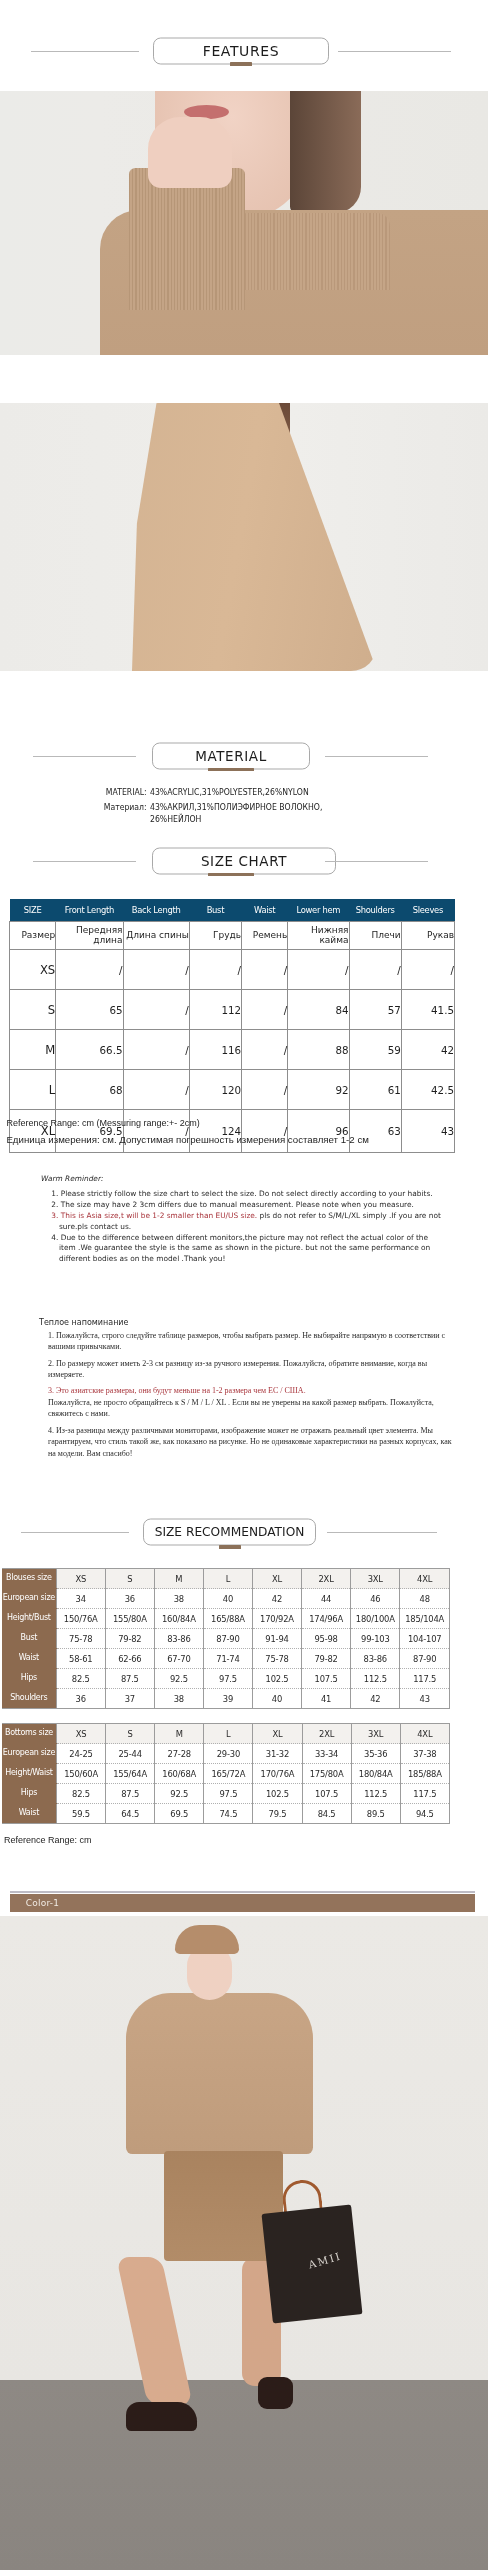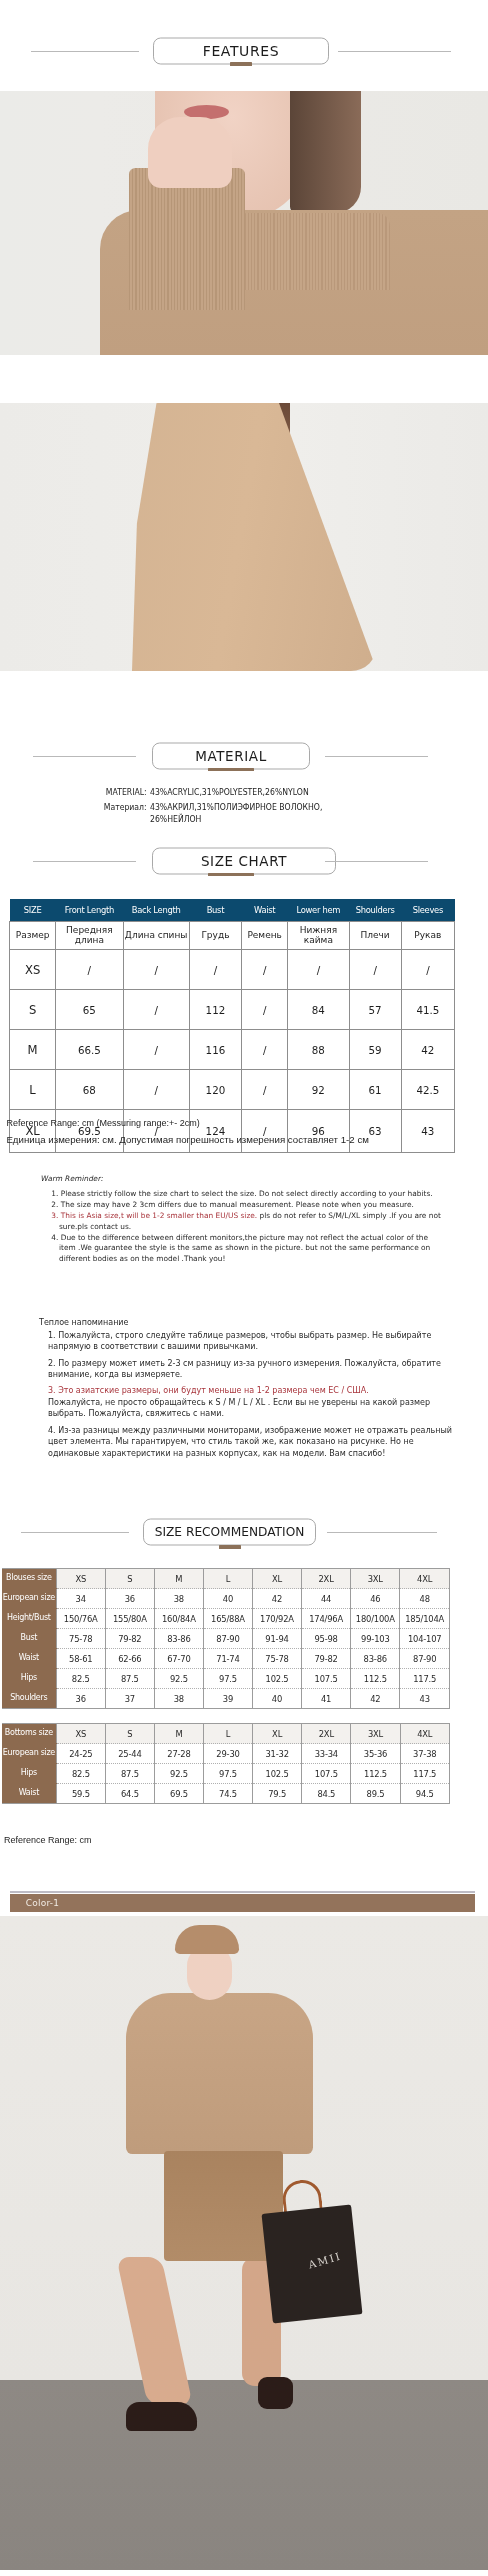--- a/index.html
+++ b/index.html
@@ -175,21 +175,21 @@
     position: absolute; left: 9px; top: 899px; width: 446px;
     border-collapse: collapse;
     font-family: "DejaVu Sans", sans-serif;
   }
   .size-chart th {
     background: #0c4a6e; color: #fff; font-weight: normal;
     font-size: 8.4px; height: 22.5px; padding: 0 1.3px; white-space: nowrap;
     letter-spacing: -0.3px;
   }
   .size-chart td {
-    border: 0.6px solid #8d8d8d; text-align: center;
+    border: 0.6px solid #8d8d8d; text-align: right;
     font-size: 10.3px; color: #1e1e1e;
   }
   .size-chart tr.ru td { height: 28px; font-size: 9px; line-height: 9.7px; }
   .size-chart tr.data td { height: 27px; }
   .size-chart tr.data td.sz { font-size: 11.6px; }
 
   .ref-text-1 {
     position: absolute; left: 6.4px; top: 1118px;
     font-size: 9px; color: #1e1e1e; white-space: nowrap;
   }
@@ -202,21 +202,21 @@
   .reminder {
     position: absolute; left: 41px; width: 406px;
     font-family: "DejaVu Sans", sans-serif; color: #2a2a2a;
   }
   .reminder-en { top: 1174px; font-size: 7.4px; line-height: 10.6px; }
   .reminder-en .title { font-size: 7.4px; margin-bottom: 4px; font-style: italic; }
   .reminder-en ol { list-style: none; padding-left: 10.3px; }
   .reminder-en li { padding-left: 7.7px; text-indent: -7.7px; margin-bottom: 0.6px; }
   .reminder-ru { top: 1317px; left: 39px; font-size: 8px; line-height: 11.6px; width: 419px; }
   .reminder-ru .title { margin-bottom: 1.3px; }
-  .reminder-ru ol { list-style: none; padding-left: 9px; }
+  .reminder-ru ol { list-style: none; padding-left: 9px; font-family: Liberation Serif, serif; }
   .reminder-ru li { margin-bottom: 4.5px; }
   .red { color: #a8343b; }
 
   
   .rec-table {
     position: absolute; left: 1.9px; width: 448px;
     border-collapse: collapse;
     font-family: "DejaVu Sans", sans-serif;
   }
   .rec-table td {
@@ -512,20 +512,31 @@
     <td>24-25</td>
     <td>25-44</td>
     <td>27-28</td>
     <td>29-30</td>
     <td>31-32</td>
     <td>33-34</td>
     <td>35-36</td>
     <td>37-38</td>
   </tr>
   <tr>
+    <td class="rh">Height/Waist</td>
+    <td>150/60A</td>
+    <td>155/64A</td>
+    <td>160/68A</td>
+    <td>165/72A</td>
+    <td>170/76A</td>
+    <td>175/80A</td>
+    <td>180/84A</td>
+    <td>185/88A</td>
+  </tr>
+  <tr>
     <td class="rh">Hips</td>
     <td>82.5</td>
     <td>87.5</td>
     <td>92.5</td>
     <td>97.5</td>
     <td>102.5</td>
     <td>107.5</td>
     <td>112.5</td>
     <td>117.5</td>
   </tr>

